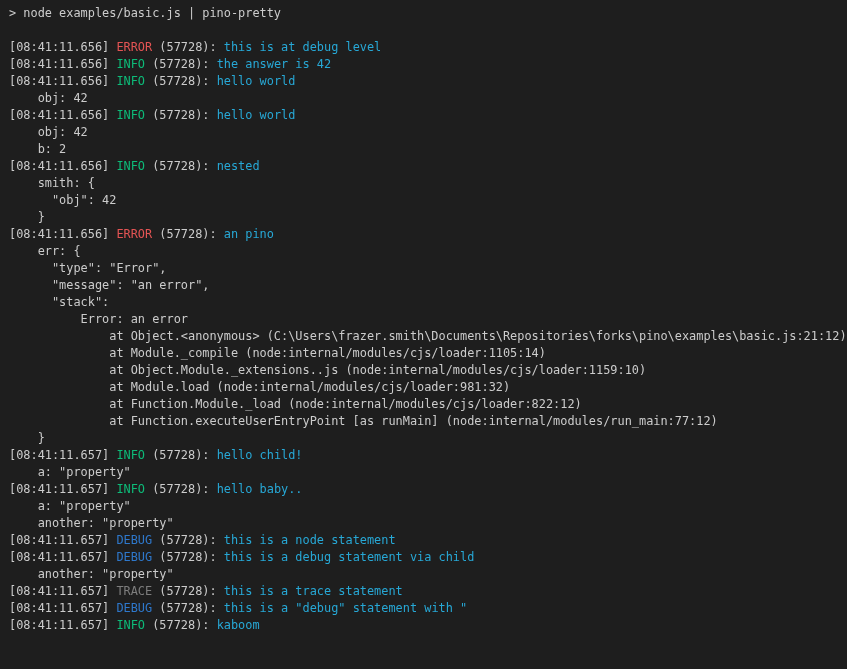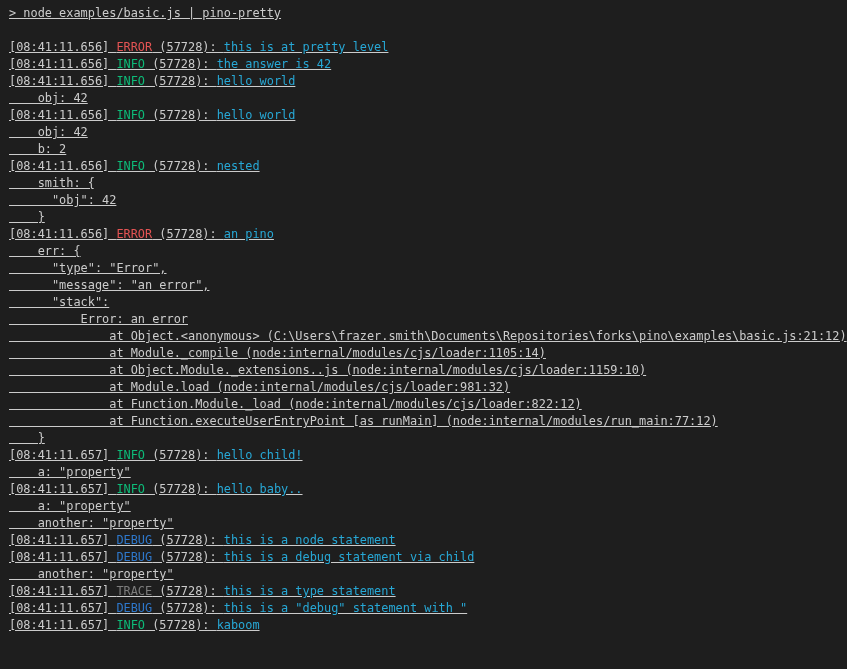--- a/index.html
+++ b/index.html
@@ -14,34 +14,33 @@
     box-sizing: border-box;
     width: 847px;
     height: 669px;
     padding: 5px 0 0 9px;
     background: #1e1e1e;
     font-family: "DejaVu Sans Mono", "Liberation Mono", monospace;
     font-size: 11.9px;
     line-height: 17px;
     color: #cccccc;
     overflow: hidden;
-    text-decoration: underline;
   }
   .line {
     white-space: pre;
     min-height: 17px;
   }
 </style>
 </head>
 <body>
 
 <div class="terminal">
     <div class="line"><span style="color: rgb(204, 204, 204);">&gt; node examples/basic.js | pino-pretty</span></div>
     <div class="line"></div>
-    <div class="line"><span style="color: rgb(204, 204, 204);">[08:41:11.656] </span><span style="color: rgb(228, 84, 84);">ERROR</span><span style="color: rgb(204, 204, 204);"> (57728): </span><span style="color: rgb(39, 168, 214);">this is at pretty level</span></div>
+    <div class="line"><span style="color: rgb(204, 204, 204);">[08:41:11.656] </span><span style="color: rgb(228, 84, 84);">ERROR</span><span style="color: rgb(204, 204, 204);"> (57728): </span><span style="color: rgb(39, 168, 214);">this is at debug level</span></div>
     <div class="line"><span style="color: rgb(204, 204, 204);">[08:41:11.656] </span><span style="color: rgb(13, 188, 121);">INFO</span><span style="color: rgb(204, 204, 204);"> (57728): </span><span style="color: rgb(39, 168, 214);">the answer is 42</span></div>
     <div class="line"><span style="color: rgb(204, 204, 204);">[08:41:11.656] </span><span style="color: rgb(13, 188, 121);">INFO</span><span style="color: rgb(204, 204, 204);"> (57728): </span><span style="color: rgb(39, 168, 214);">hello world</span></div>
     <div class="line"><span style="color: rgb(204, 204, 204);">    obj: 42</span></div>
     <div class="line"><span style="color: rgb(204, 204, 204);">[08:41:11.656] </span><span style="color: rgb(13, 188, 121);">INFO</span><span style="color: rgb(204, 204, 204);"> (57728): </span><span style="color: rgb(39, 168, 214);">hello world</span></div>
     <div class="line"><span style="color: rgb(204, 204, 204);">    obj: 42</span></div>
     <div class="line"><span style="color: rgb(204, 204, 204);">    b: 2</span></div>
     <div class="line"><span style="color: rgb(204, 204, 204);">[08:41:11.656] </span><span style="color: rgb(13, 188, 121);">INFO</span><span style="color: rgb(204, 204, 204);"> (57728): </span><span style="color: rgb(39, 168, 214);">nested</span></div>
     <div class="line"><span style="color: rgb(204, 204, 204);">    smith: {</span></div>
     <div class="line"><span style="color: rgb(204, 204, 204);">      "obj": 42</span></div>
     <div class="line"><span style="color: rgb(204, 204, 204);">    }</span></div>
@@ -59,16 +58,16 @@
     <div class="line"><span style="color: rgb(204, 204, 204);">              at Function.executeUserEntryPoint [as runMain] (node:internal/modules/run_main:77:12)</span></div>
     <div class="line"><span style="color: rgb(204, 204, 204);">    }</span></div>
     <div class="line"><span style="color: rgb(204, 204, 204);">[08:41:11.657] </span><span style="color: rgb(13, 188, 121);">INFO</span><span style="color: rgb(204, 204, 204);"> (57728): </span><span style="color: rgb(39, 168, 214);">hello child!</span></div>
     <div class="line"><span style="color: rgb(204, 204, 204);">    a: "property"</span></div>
     <div class="line"><span style="color: rgb(204, 204, 204);">[08:41:11.657] </span><span style="color: rgb(13, 188, 121);">INFO</span><span style="color: rgb(204, 204, 204);"> (57728): </span><span style="color: rgb(39, 168, 214);">hello baby..</span></div>
     <div class="line"><span style="color: rgb(204, 204, 204);">    a: "property"</span></div>
     <div class="line"><span style="color: rgb(204, 204, 204);">    another: "property"</span></div>
     <div class="line"><span style="color: rgb(204, 204, 204);">[08:41:11.657] </span><span style="color: rgb(46, 120, 204);">DEBUG</span><span style="color: rgb(204, 204, 204);"> (57728): </span><span style="color: rgb(39, 168, 214);">this is a node statement</span></div>
     <div class="line"><span style="color: rgb(204, 204, 204);">[08:41:11.657] </span><span style="color: rgb(46, 120, 204);">DEBUG</span><span style="color: rgb(204, 204, 204);"> (57728): </span><span style="color: rgb(39, 168, 214);">this is a debug statement via child</span></div>
     <div class="line"><span style="color: rgb(204, 204, 204);">    another: "property"</span></div>
-    <div class="line"><span style="color: rgb(204, 204, 204);">[08:41:11.657] </span><span style="color: rgb(125, 125, 125);">TRACE</span><span style="color: rgb(204, 204, 204);"> (57728): </span><span style="color: rgb(39, 168, 214);">this is a type statement</span></div>
+    <div class="line"><span style="color: rgb(204, 204, 204);">[08:41:11.657] </span><span style="color: rgb(125, 125, 125);">TRACE</span><span style="color: rgb(204, 204, 204);"> (57728): </span><span style="color: rgb(39, 168, 214);">this is a trace statement</span></div>
     <div class="line"><span style="color: rgb(204, 204, 204);">[08:41:11.657] </span><span style="color: rgb(46, 120, 204);">DEBUG</span><span style="color: rgb(204, 204, 204);"> (57728): </span><span style="color: rgb(39, 168, 214);">this is a "debug" statement with "</span></div>
     <div class="line"><span style="color: rgb(204, 204, 204);">[08:41:11.657] </span><span style="color: rgb(13, 188, 121);">INFO</span><span style="color: rgb(204, 204, 204);"> (57728): </span><span style="color: rgb(39, 168, 214);">kaboom</span></div>
   </div>
 
 </body></html>

